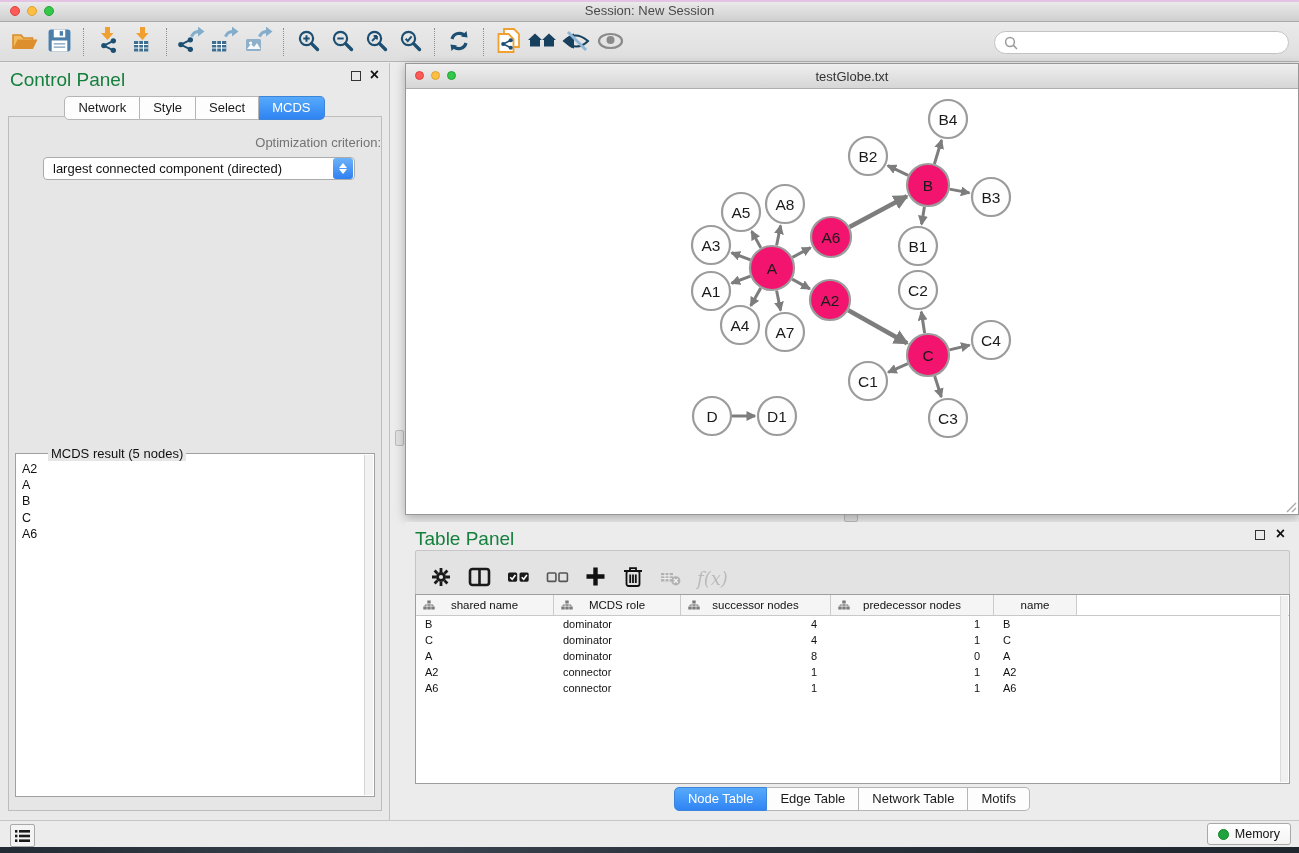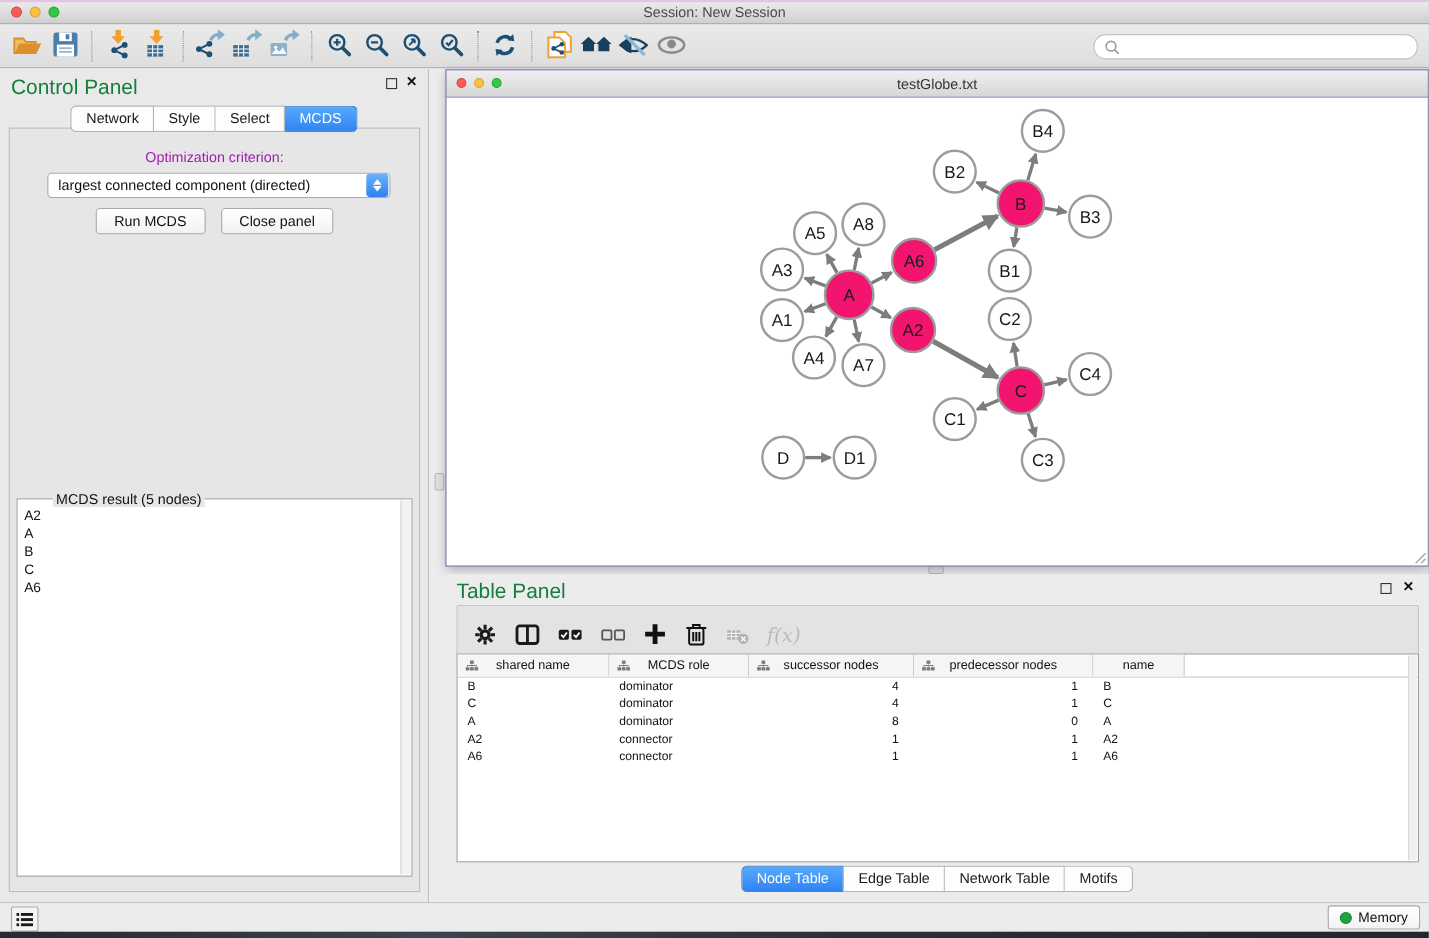--- a/index.html
+++ b/index.html
@@ -45,21 +45,21 @@
   .seg-tabs{ position:absolute; left:0; right:0; display:flex; justify-content:center; z-index:3; }
   .cp-tabs{ top:33px; }
   .seg{ font-size:13px; padding:3px 13px 4px; background:#fdfdfd; border:1px solid #b5b5b5;
     border-left:none; color:#1a1a1a; cursor:default; }
   .seg:first-child{ border-left:1px solid #b5b5b5; border-radius:5px 0 0 5px; }
   .seg:last-child{ border-radius:0 5px 5px 0; }
   .seg.active{ background:linear-gradient(#57aafa,#2f84f4); color:#fff; border-color:#3d85d8; }
 
   .cp-content{ position:absolute; left:8px; top:53px; width:374px; height:747px; max-height:747px;
     height:calc(757px - 53px - 9px); border:1px solid #bdbdbd; background:#e6e6e6; }
-  .opt-label{ position:absolute; left:0; right:0; top:18px; text-align:center; font-size:13px; color:#a21caf; }
+  .opt-label{ position:absolute; left:0; right:0; top:18px; text-align:right; font-size:13px; color:#737373; }
   .dropdown{ position:absolute; left:34px; top:40px; width:312px; height:23px; background:#fff;
     border:1px solid #ababab; border-radius:4px; display:flex; align-items:center; }
   .dropdown .dd-text{ flex:1; font-size:13px; padding-left:9px; color:#111; white-space:nowrap; overflow:hidden; }
   .dd-stepper{ width:20px; height:21px; margin-right:1px; border-radius:3px;
     background:linear-gradient(#6cb2f9,#2f80f2); display:flex; flex-direction:column;
     align-items:center; justify-content:center; gap:1px; }
   .dd-stepper .up{ width:0; height:0; border-left:4px solid transparent; border-right:4px solid transparent; border-bottom:5px solid #fff; }
   .dd-stepper .down{ width:0; height:0; border-left:4px solid transparent; border-right:4px solid transparent; border-top:5px solid #fff; }
   .btn-row{ position:absolute; left:0; right:0; top:72px; display:flex; justify-content:center; gap:14px; }
   .mac-btn{ font-size:13px; color:#111; background:linear-gradient(#ffffff,#f2f2f2);
@@ -317,24 +317,20 @@
         <div class="seg active">MCDS</div>
       </div>
     <div class="cp-content">
       <div class="opt-label">Optimization criterion:</div>
       <div class="dropdown">
         <span class="dd-text">largest connected component (directed)</span>
         <span class="dd-stepper">
             <span class="up"></span>
             <span class="down"></span>
           </span>
-      </div>
-      <div class="btn-row">
-        <button class="mac-btn">Run MCDS</button>
-        <button class="mac-btn">Close panel</button>
       </div>
       <div class="result-box">
         <span class="result-legend">MCDS result (5 nodes)</span>
         <div class="result-list">
             <div class="result-item">A2</div>
             <div class="result-item">A</div>
             <div class="result-item">B</div>
             <div class="result-item">C</div>
             <div class="result-item">A6</div>
           </div>

